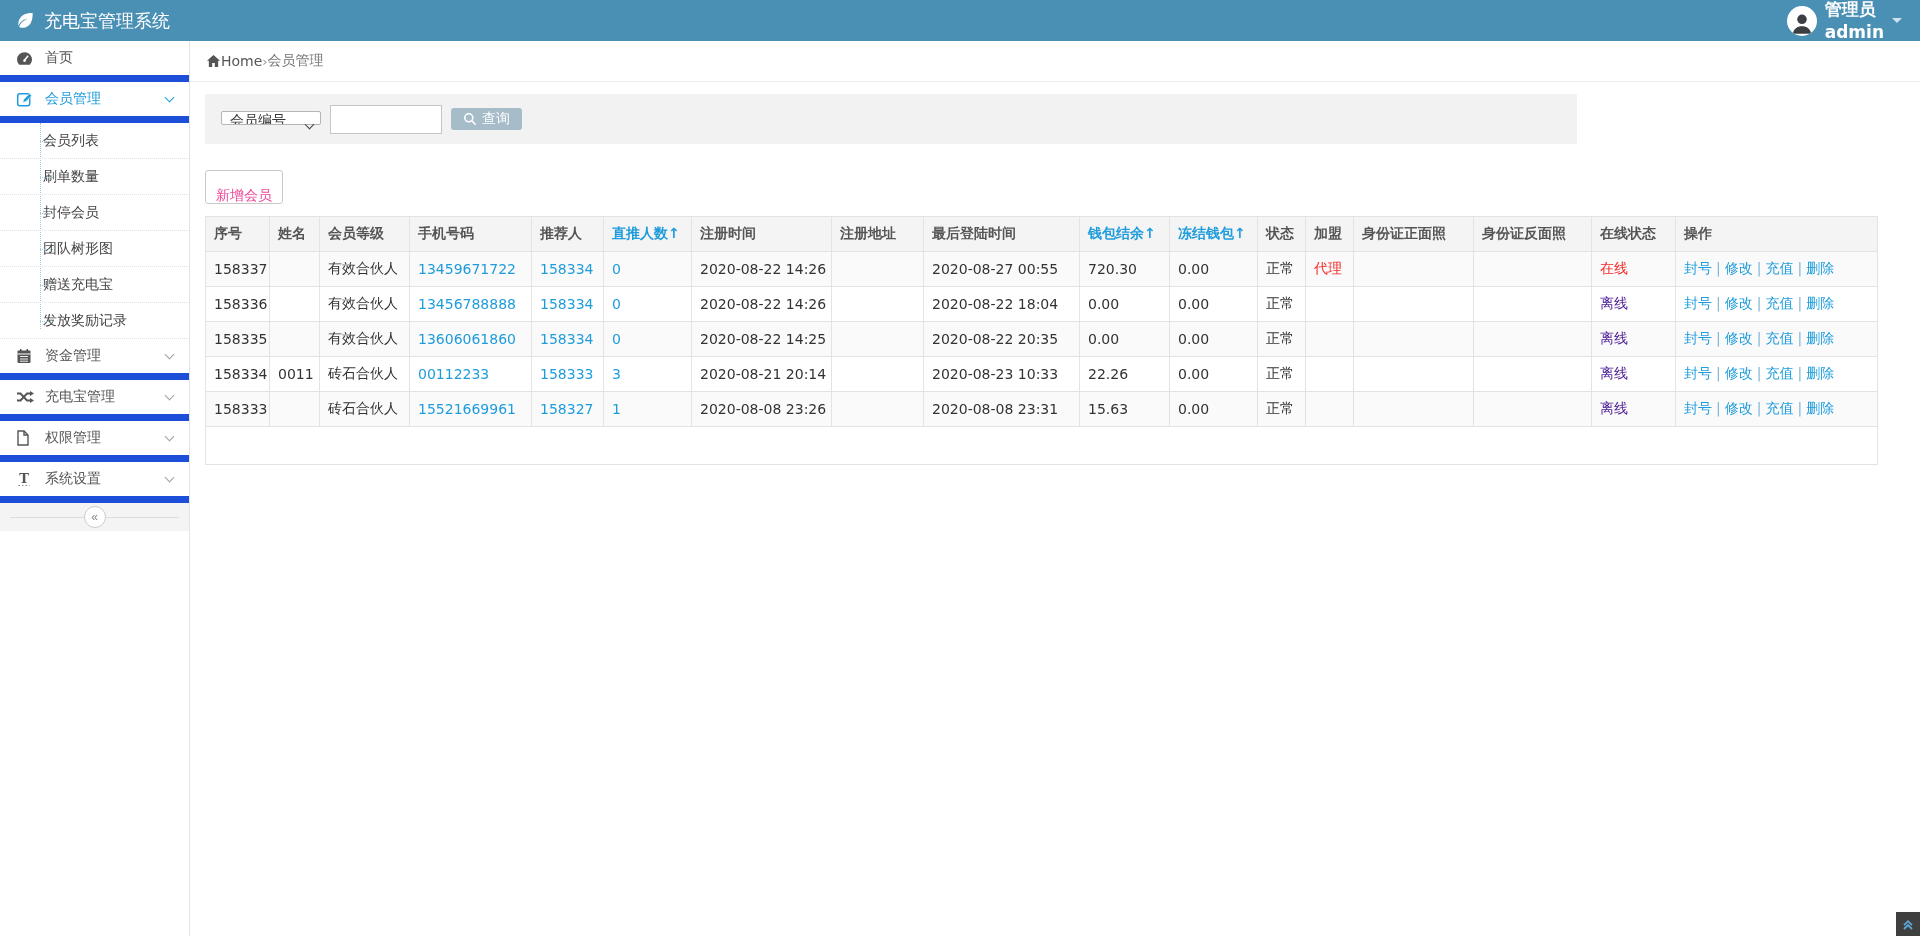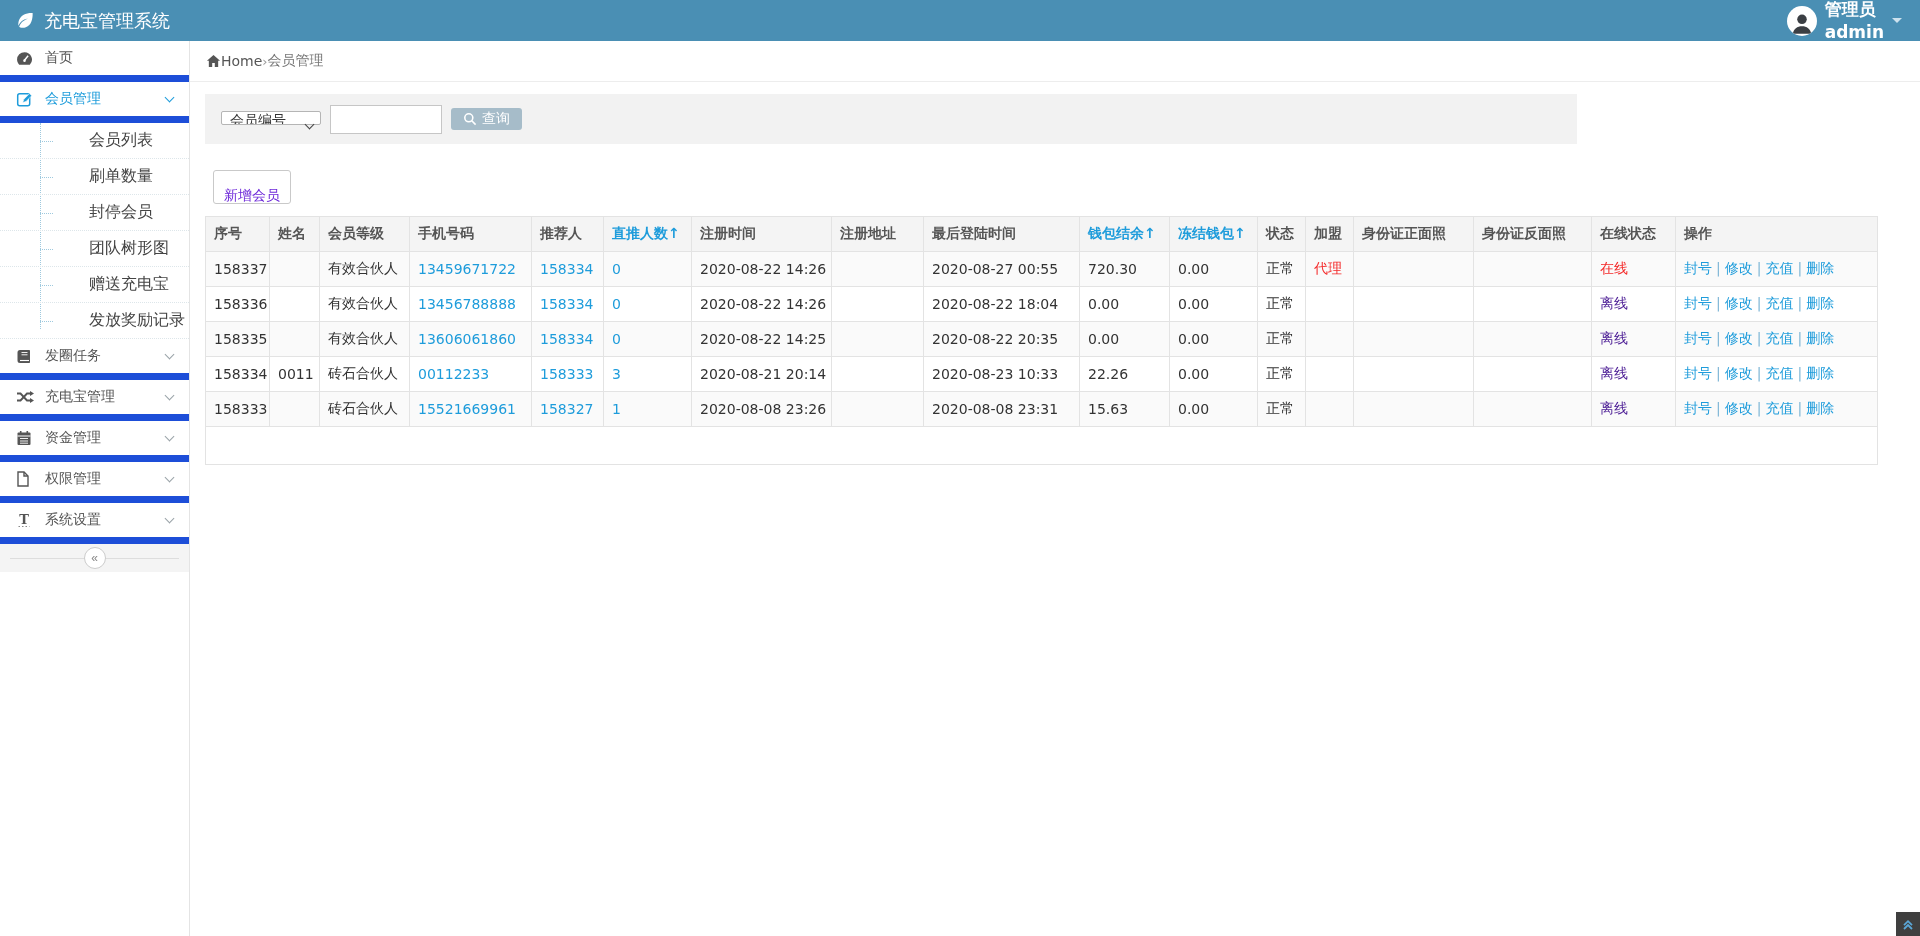--- a/index.html
+++ b/index.html
@@ -37,21 +37,21 @@
     margin-left:auto; width:7px; height:7px;
     border-right:1.6px solid #9aa3a8; border-bottom:1.6px solid #9aa3a8;
     transform:rotate(45deg); margin-top:-4px;
   }
   .menu-item.active .chev { border-color:#1e9cdb; }
 
   .submenu { list-style:none; margin:0; padding:0; position:relative; }
   .submenu::before { content:""; position:absolute; left:40px; top:0; bottom:10px; border-left:1px dotted #9ec9de; }
   .submenu li {
     position:relative; height:36px; display:flex; align-items:center;
-    padding-left:89px; color:#444; border-bottom:1px dotted #dde6ea; cursor:pointer; font-size:16px;
+    padding-left:43px; color:#444; border-bottom:1px dotted #dde6ea; cursor:pointer; font-size:14px;
   }
   .submenu li::before { content:""; position:absolute; left:40px; top:18px; width:13px; border-top:1px dotted #9ec9de; }
 
   .collapse-strip { height:28px; background:#f4f4f4; position:relative; display:flex; align-items:center; justify-content:center; }
   .collapse-strip::before { content:""; position:absolute; left:10px; right:10px; top:14px; border-top:1px solid #ddd; }
   .collapse-btn {
     position:relative; z-index:1; width:22px; height:22px; border-radius:50%;
     background:#fff; border:1px solid #ccc; color:#888; font-size:12px; line-height:18px;
     text-align:center; padding:0; cursor:pointer;
   }
@@ -82,21 +82,21 @@
   }
   .search-input { width:112px; height:29px; border:1px solid #c6c6c6; padding:0 6px; font:inherit; background:#fff; }
   .search-btn {
     height:22px; padding:0 12px; border:none; border-radius:3px;
     background:#a6bcc9; color:#fff; font:inherit; display:flex; align-items:center; gap:5px; cursor:pointer;
   }
 
   .add-btn {
     height:29px; padding:16px 10px; margin-bottom:12px;
     background:#fff; border:1px solid #c9c9c9; border-radius:3px;
-    color:#6d28d9; font:inherit; cursor:pointer;margin-left:8px;
+    color:#ec4899; font:inherit; cursor:pointer;
   }
 
   
   table.grid { border-collapse:collapse; table-layout:fixed; width:1672px; }
   .grid th, .grid td {
     border:1px solid #e3e3e3; padding:8px 8px; text-align:left;
     font-size:14px; overflow:hidden; white-space:nowrap;
   }
   .grid th { background:#f4f4f4; color:#555; font-weight:bold; }
   .grid th.sortable { color:#1e9cdb; cursor:pointer; }
@@ -182,54 +182,43 @@
             </li>
           <li>
               <span>赠送充电宝</span>
             </li>
           <li>
               <span>发放奖励记录</span>
             </li>
         </ul>
       </li>
 
-      <li class="menu-item">
-        <span class="micon">
-          <svg width="16" height="15" viewBox="0 0 16 15">
-              <path d="M4 1h9.2c.5 0 .8.3.8.8v11.4c0 .5-.3.8-.8.8H4a2.5 2.5 0 0 1-2.5-2.5v-8A2.5 2.5 0 0 1 4 1z" fill="#555"></path>
-              <path d="M4 11.5h9" stroke="#fff" stroke-width="1.1"></path>
-              <path d="M5.5 3.5h6M5.5 5.8h6" stroke="#fff" stroke-width=".9"></path>
-            </svg>
-        </span>
-        <span>发圈任务</span>
-        <span class="chev"></span>
-      </li>
-
-      <li class="menu-item">
-        <span class="micon">
-          <svg width="18" height="14" viewBox="0 0 18 14">
-              <path d="M1 3.5h3.5L11 10.5h3.5" fill="none" stroke="#555" stroke-width="1.9"></path>
-              <path d="M1 10.5h3.5L11 3.5h3.5" fill="none" stroke="#555" stroke-width="1.9"></path>
-              <path d="M14 1l4 2.5-4 2.5zM14 8l4 2.5-4 2.5z" fill="#555"></path>
-            </svg>
-        </span>
-        <span>充电宝管理</span>
-        <span class="chev"></span>
-      </li>
 
       <li class="menu-item">
         <span class="micon">
           <svg width="16" height="16" viewBox="0 0 16 16">
               <rect x="1.5" y="2.5" width="13" height="12.5" rx="1" fill="#555"></rect>
               <path d="M1.5 6h13" stroke="#fff" stroke-width="1"></path>
               <path d="M4 8.5h8M4 11h8M4 13.2h8" stroke="#fff" stroke-width=".9"></path>
               <path d="M4.7 1v3M11.3 1v3" stroke="#555" stroke-width="1.6"></path>
             </svg>
         </span>
         <span>资金管理</span>
+        <span class="chev"></span>
+      </li>
+
+      <li class="menu-item">
+        <span class="micon">
+          <svg width="18" height="14" viewBox="0 0 18 14">
+              <path d="M1 3.5h3.5L11 10.5h3.5" fill="none" stroke="#555" stroke-width="1.9"></path>
+              <path d="M1 10.5h3.5L11 3.5h3.5" fill="none" stroke="#555" stroke-width="1.9"></path>
+              <path d="M14 1l4 2.5-4 2.5zM14 8l4 2.5-4 2.5z" fill="#555"></path>
+            </svg>
+        </span>
+        <span>充电宝管理</span>
         <span class="chev"></span>
       </li>
 
 
       <li class="menu-item">
         <span class="micon">
           <svg width="14" height="16" viewBox="0 0 13 16">
               <path d="M1.5 1h6l4 4v10h-10z" fill="none" stroke="#555" stroke-width="1.4"></path>
               <path d="M7.5 1v4h4" fill="none" stroke="#555" stroke-width="1.4"></path>
             </svg>

